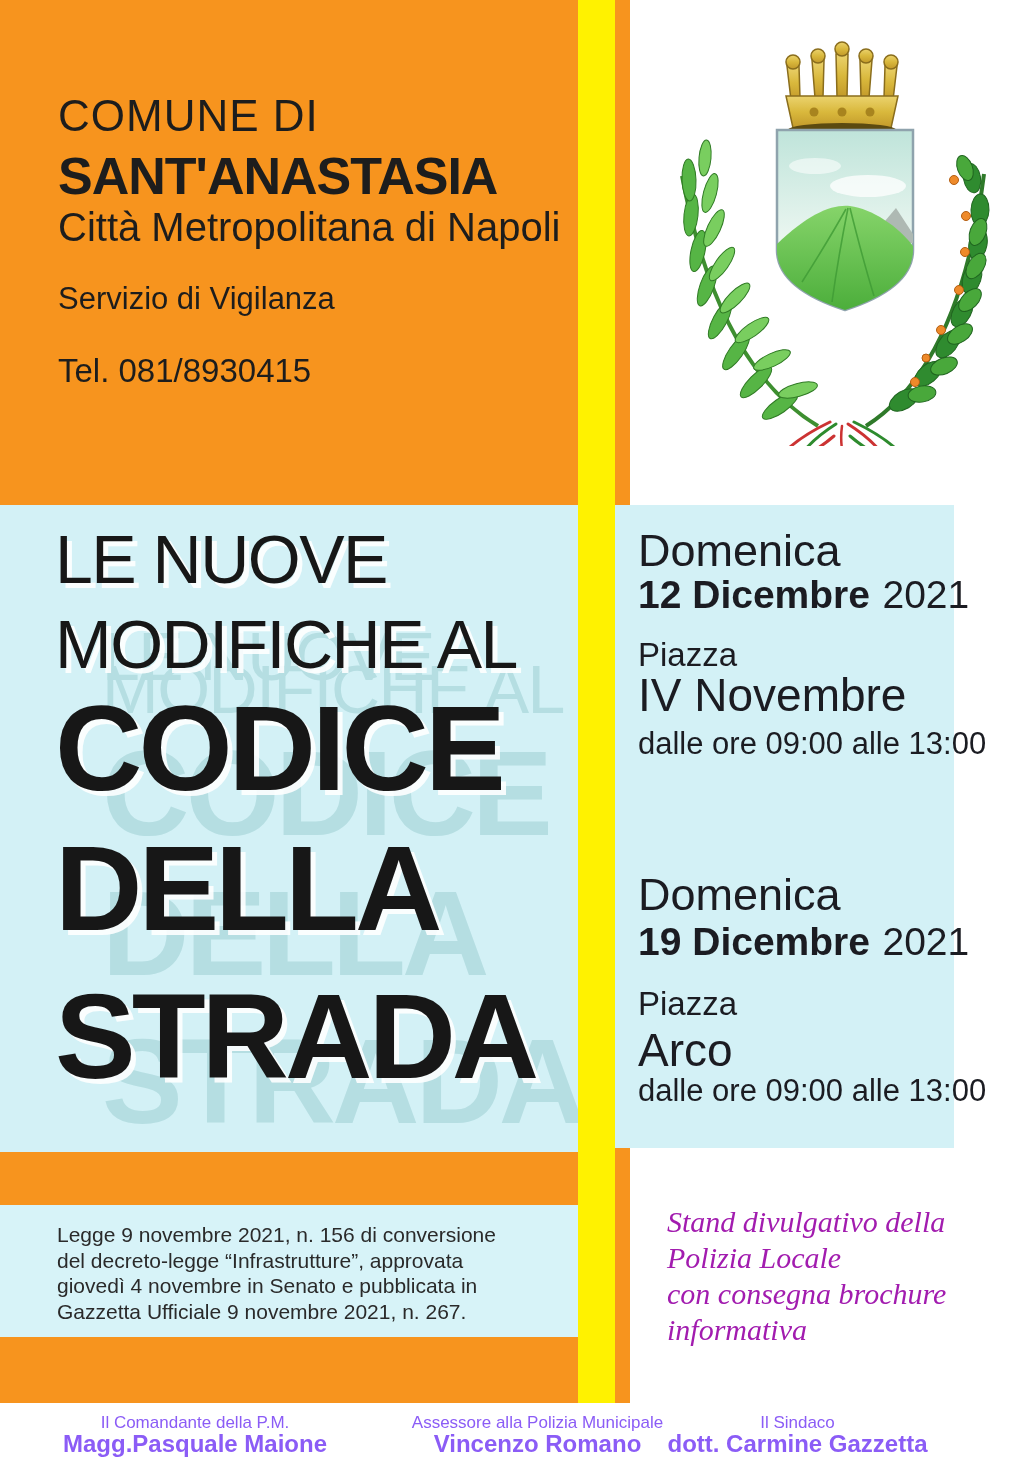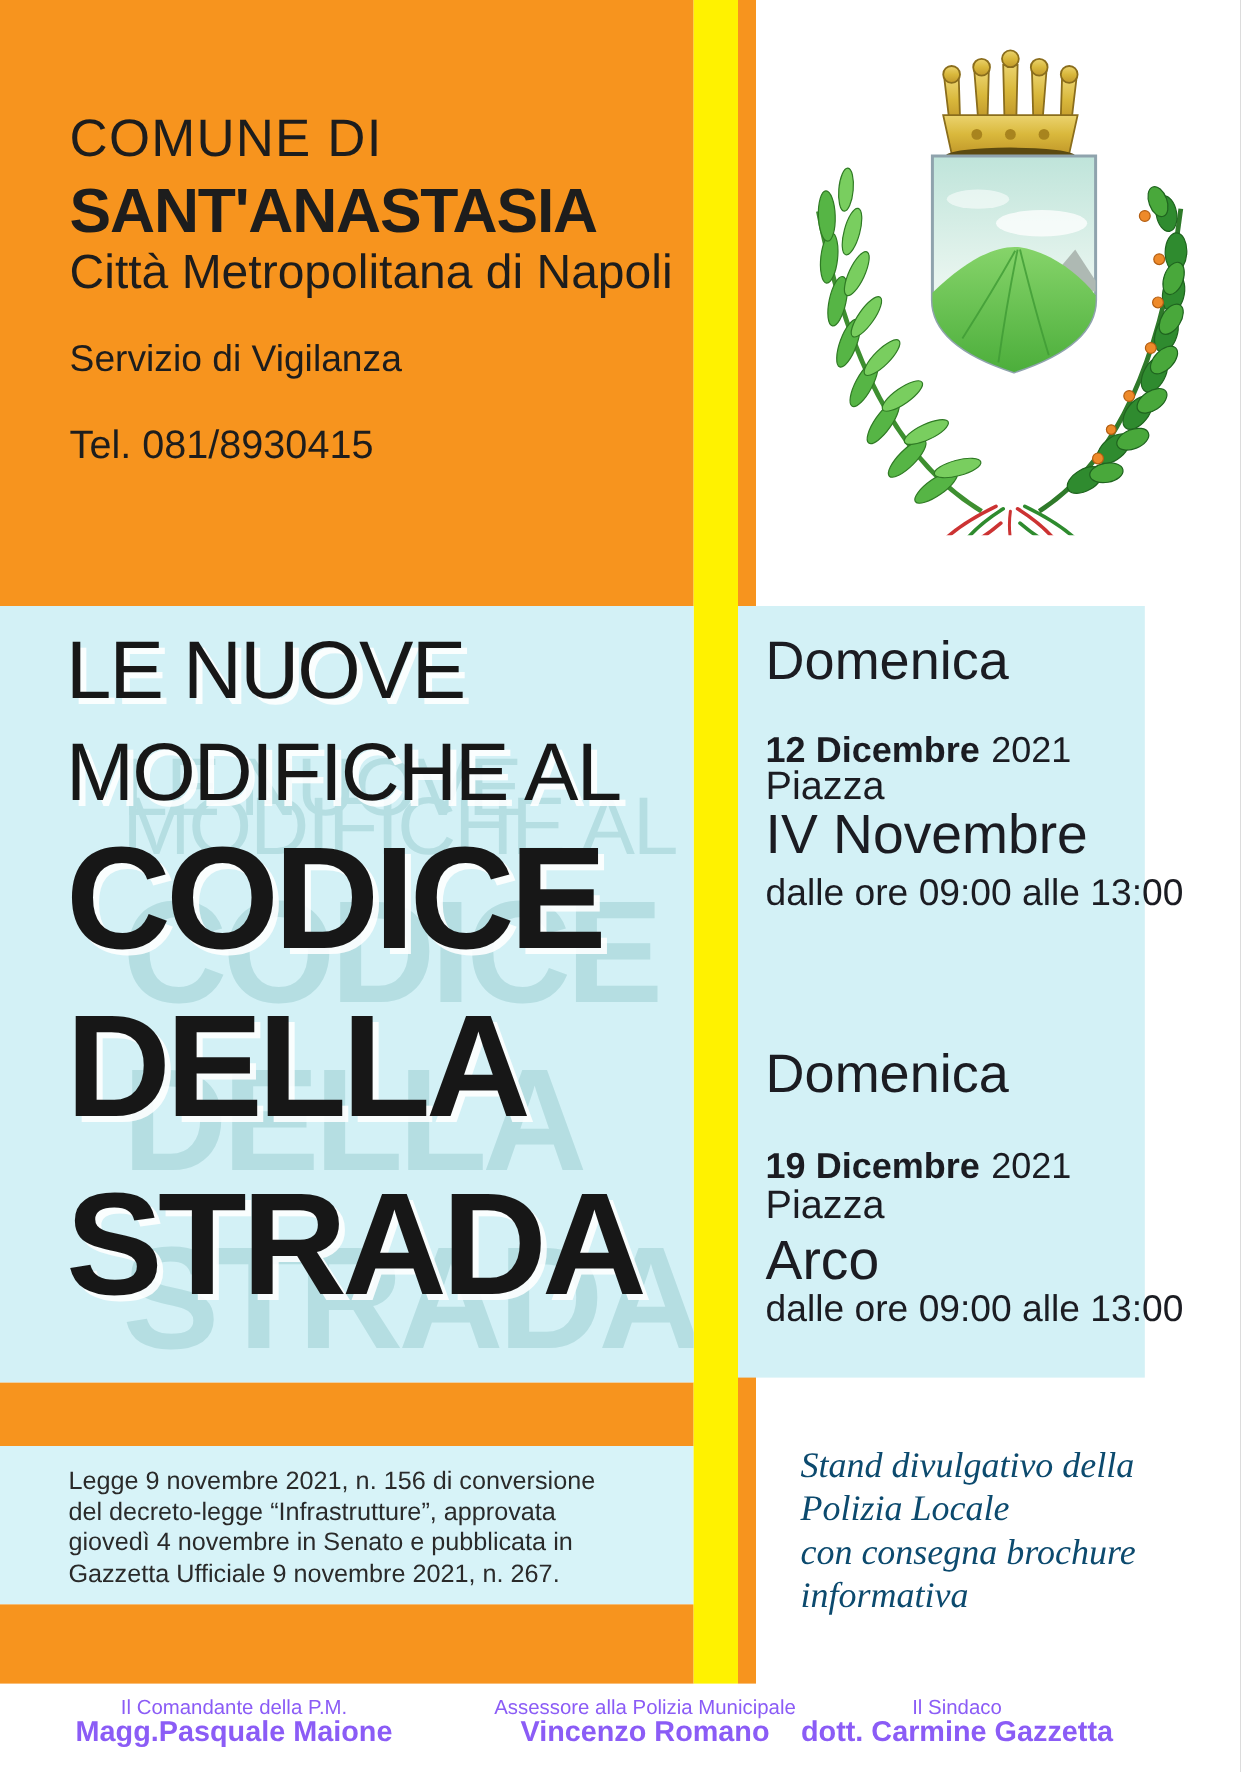--- a/index.html
+++ b/index.html
@@ -27,31 +27,31 @@
   .hdr-phone{top:352px;font-size:33px;text-align:center;}
   
   .tl{position:absolute;white-space:nowrap;line-height:1;color:#171717;}
   .tl-light{font-size:68px;letter-spacing:-1.5px;}
   .tl-heavy{font-size:121px;font-weight:bold;letter-spacing:-4px;}
   .tl-main{text-shadow:5px 5px 0 rgba(255,255,255,0.88);}
   .tl-ghost{color:#B5DEE2;text-shadow:none;}
   
   .ev{position:absolute;left:23px;white-space:nowrap;color:#1b1c22;line-height:1;}
   .ev-day{font-size:45px;}
-  .ev-date{font-size:30px;margin-top:36px;}
+  .ev-date{font-size:39px;}
   .ev-date .b{font-weight:bold;}
   .ev-date .y{margin-left:0.32em;}
   .ev-piazza{font-size:33px;}
   .ev-place{font-size:46px;}
   .ev-time{font-size:31px;}
   
   .legal{left:57px;top:1222px;font-size:21px;line-height:25.5px;color:#2a2a2a;letter-spacing:0;}
   
   .stand{left:667px;top:1204px;font-family:"Liberation Serif", serif;font-style:italic;
-         font-size:30px;line-height:36px;color:#0c4a6e;}
+         font-size:30px;line-height:36px;color:#a21caf;}
   
   .sig{top:1413px;text-align:center;color:#8b5cf6;}
   .sig .role{font-size:17px;line-height:19px;}
   .sig .name{font-size:24px;line-height:22px;font-weight:bold;margin-top:1px;}
   .sig1{left:35px;width:320px;}
   .sig2{left:380px;width:315px;}
   .sig3{left:640px;width:315px;}
   
   .wm{left:4px;top:1152px;font-size:9px;color:#4a4a4a;transform:rotate(-90deg);
       transform-origin:left top;white-space:nowrap;letter-spacing:0.5px;}

